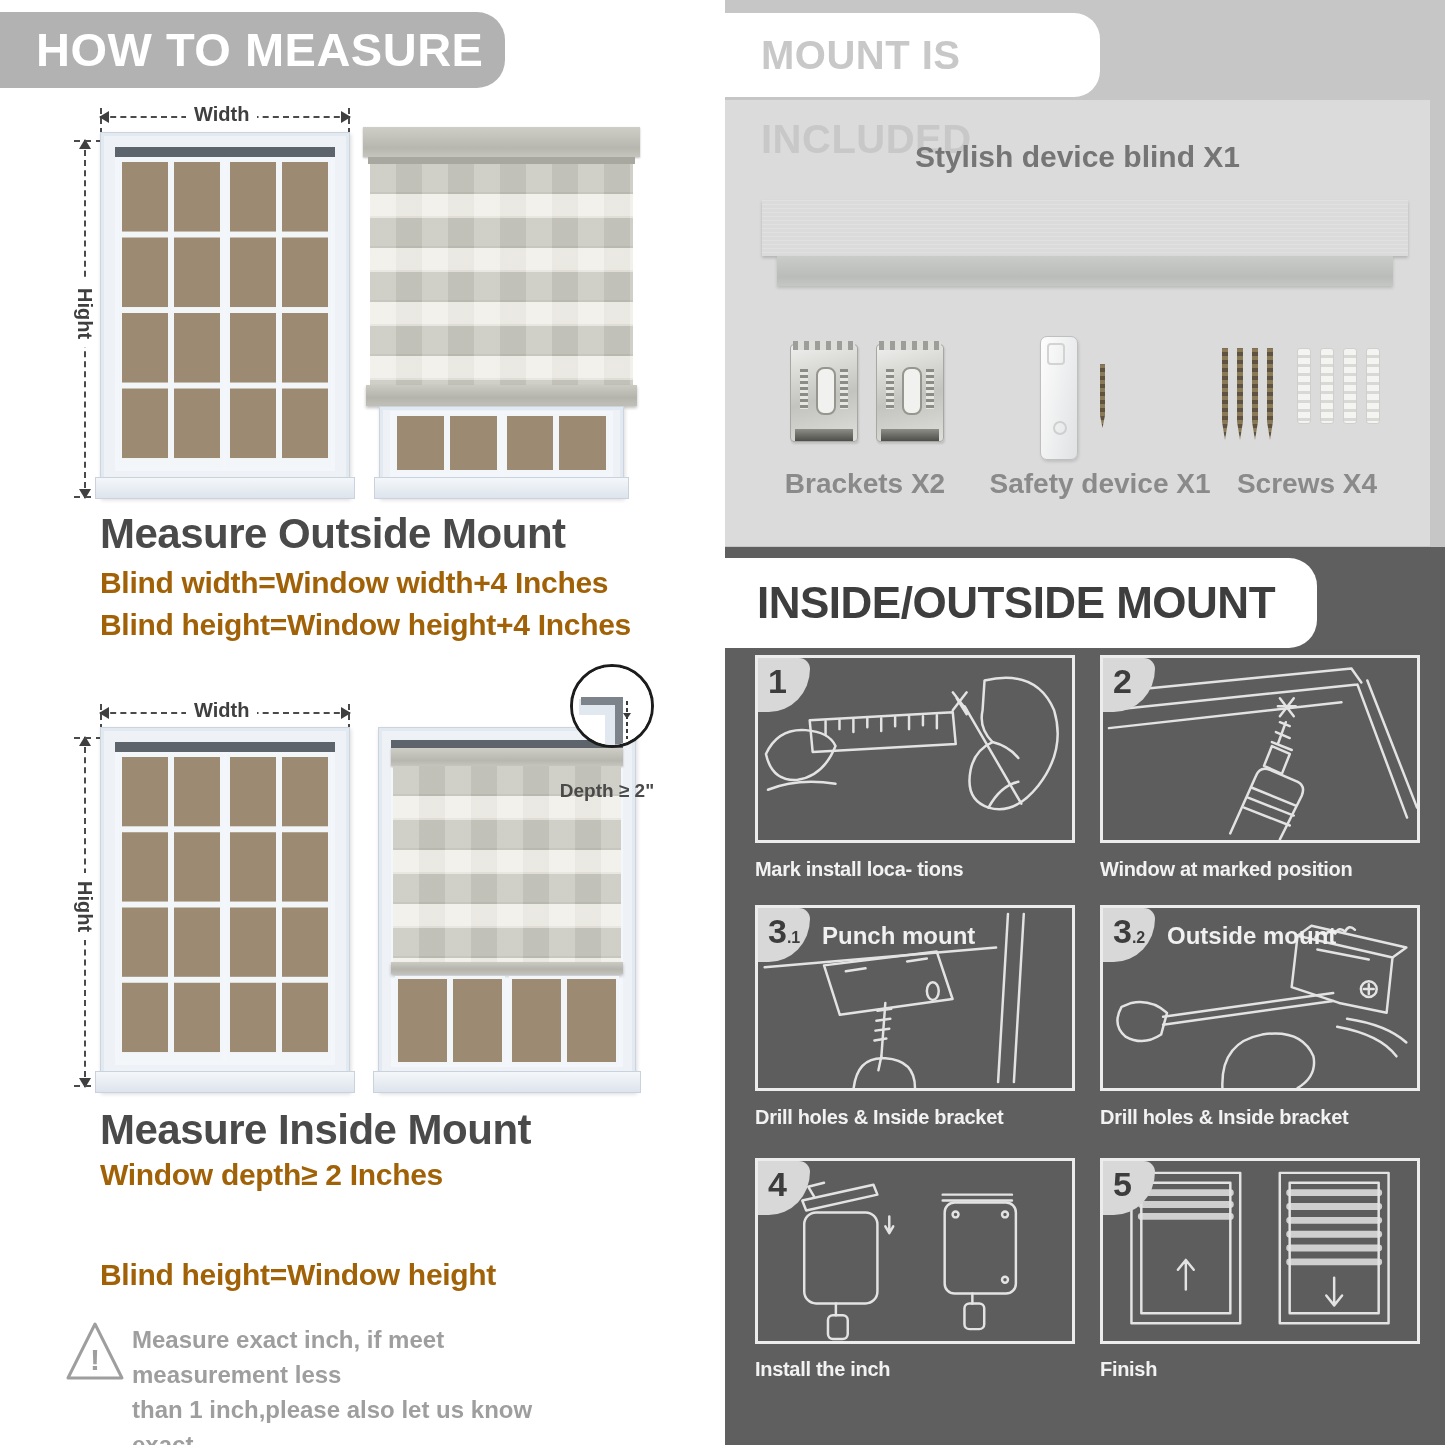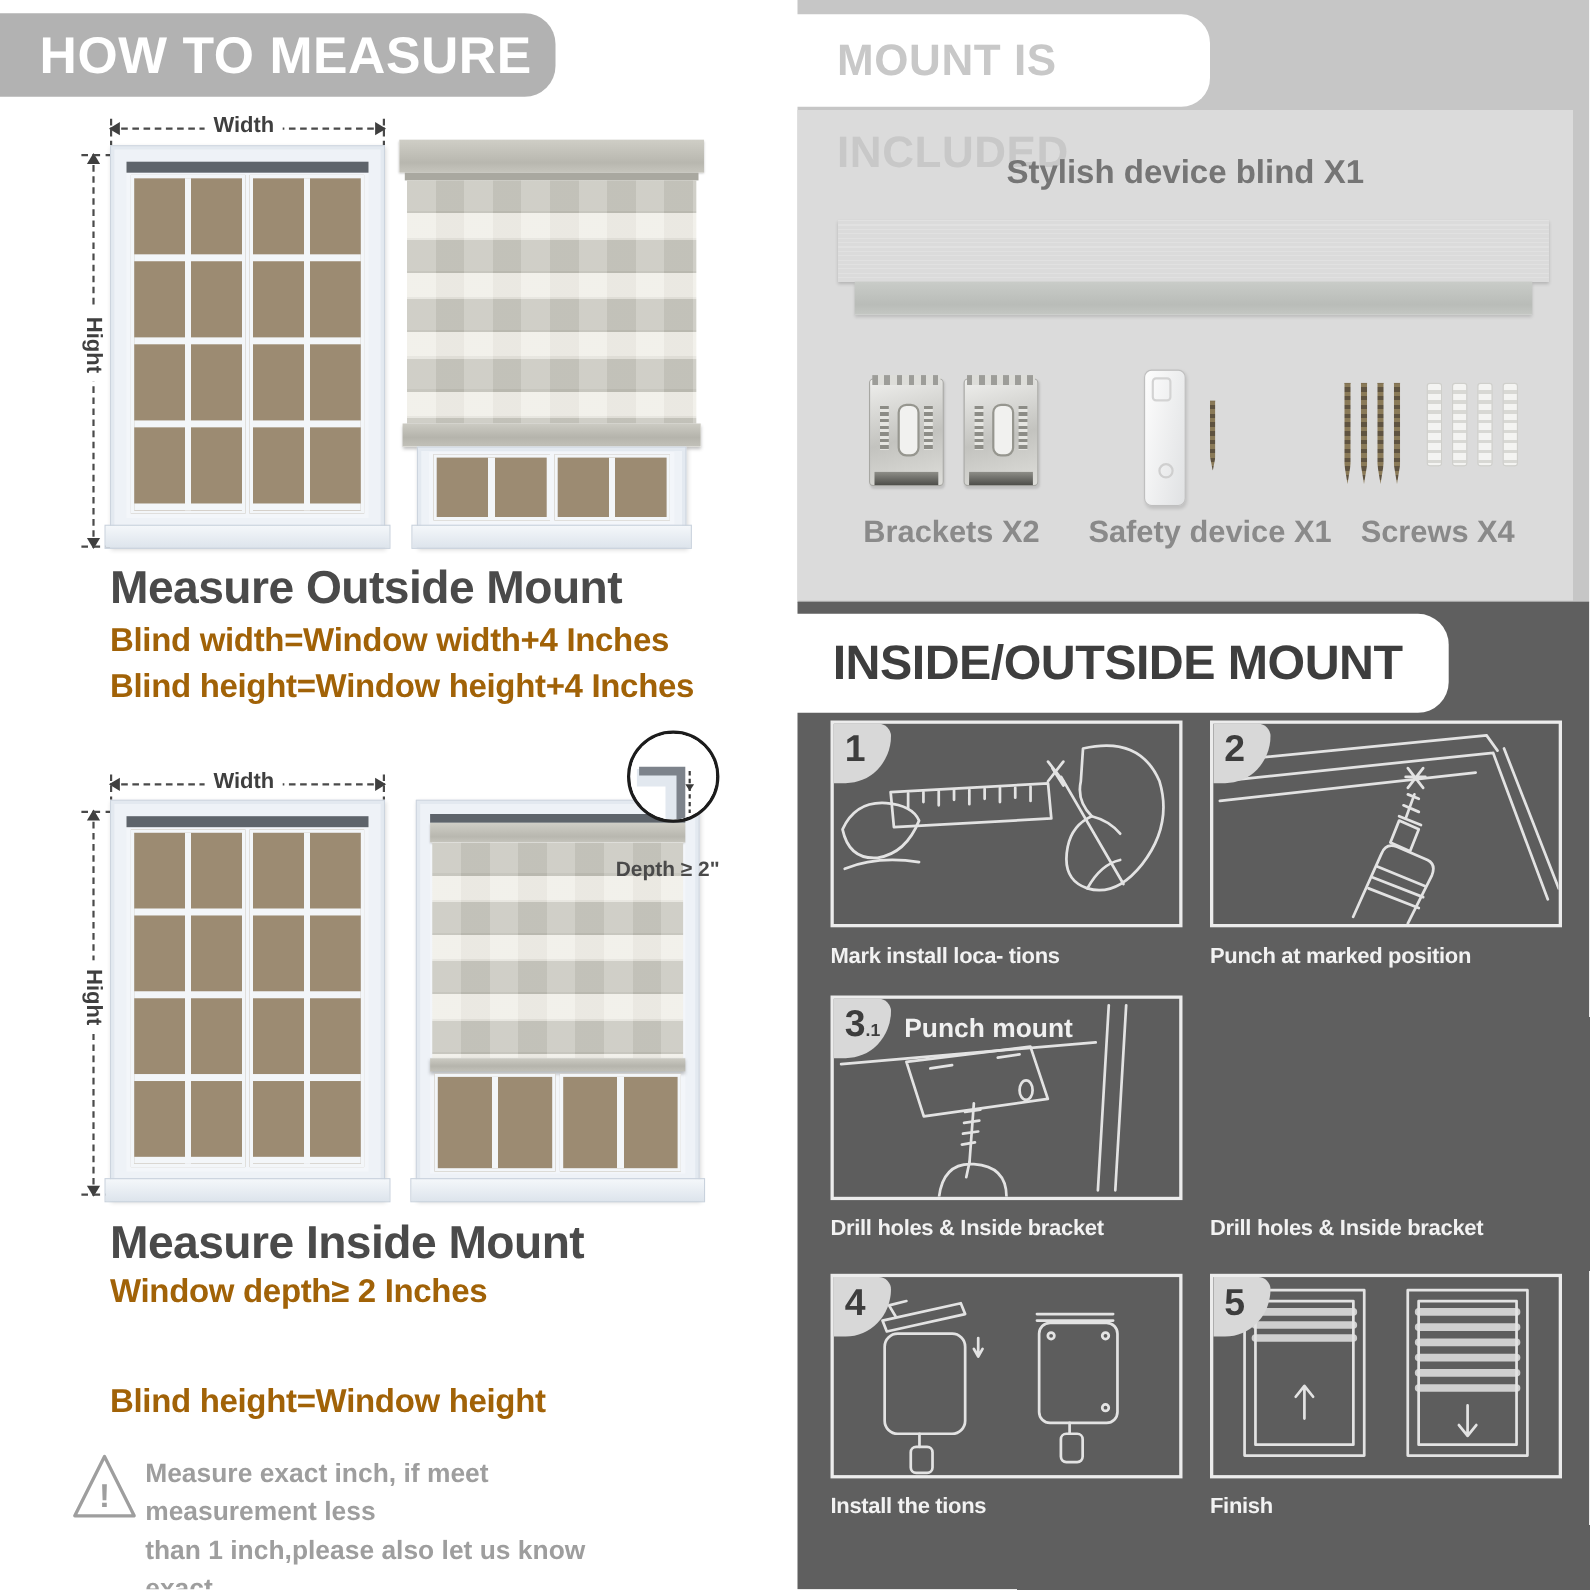--- a/index.html
+++ b/index.html
@@ -296,40 +296,58 @@
       <path d="M128 176 L154 118 Q158 108 168 112 L196 124 Q204 128 200 138 L178 182"></path>
       <path d="M150 130 l44 18 M146 140 l46 18 M142 150 l46 18"></path>
       <path d="M162 108 l8 -20 l18 8 l-8 20 Z"></path>
       <path d="M176 86 l8 -22 M170 84 l20 8 M174 74 l14 6 M178 64 l10 4"></path>
       <path d="M178 40 l14 18 M192 40 l-14 18 M176 48 h18"></path>
     </svg>
     <div class="step-badge">
         <div class="step-num"><span>2</span><span class="step-sub"></span></div>
       </div>
   </div>
-  <div class="step-caption abs" style="left:1100px;top:858px;">Punch at  marked position</div>
+  <div class="step-caption abs" style="left:1100px;top:858px;">Window at  marked position</div>
 
   <div class="step-panel" style="left:755px;top:905px;height:186px;">
     <svg class="art" viewBox="0 0 316 182" fill="none" stroke="#e3e3e3" stroke-width="2.5" stroke-linecap="round" stroke-linejoin="round">
       <path d="M252 6 L242 176 M268 6 L258 176 M6 60 L240 40"></path>
       <path d="M66 58 L180 44 L196 92 L82 108 Z"></path>
       <path d="M88 64 l20 -3 M150 54 l20 -3"></path>
       <ellipse cx="176" cy="84" rx="6" ry="9"></ellipse>
       <path d="M128 96 L124 150"></path>
       <path d="M120 104 l14 -2 M119 114 l14 -2 M118 124 l14 -2 M117 134 l12 -2"></path>
       <path d="M124 150 l-3 14"></path>
       <path d="M96 182 Q100 150 128 152 Q158 154 158 182"></path>
     </svg>
     <div class="step-badge">
         <div class="step-num"><span>3</span><span class="step-sub">.1</span></div>
       </div>
     <div class="step-title">Punch mount</div>
   </div>
   <div class="step-caption abs" style="left:755px;top:1106px;">Drill holes &amp;  Inside bracket</div>
 
+  <div class="step-panel" style="left:1100px;top:905px;height:186px;">
+    <svg class="art" viewBox="0 0 316 182" fill="none" stroke="#e3e3e3" stroke-width="2.5" stroke-linecap="round" stroke-linejoin="round">
+      <path d="M196 28 L292 50 L286 106 L238 96 M196 28 L190 80 L238 96"></path>
+      <path d="M196 28 L210 18 L306 40 L292 50"></path>
+      <path d="M214 30 q4 -8 10 -2 q4 -8 10 -2 q4 -8 10 -2 q4 -8 10 -2"></path>
+      <path d="M216 42 l52 10"></path>
+      <ellipse cx="268" cy="82" rx="8" ry="8"></ellipse>
+      <path d="M263 82 h10 M268 77 v10"></path>
+      <path d="M60 110 L232 86 M60 118 L232 94"></path>
+      <path d="M18 100 Q8 118 22 130 Q40 140 58 128 L64 106 Q48 92 28 96 Z"></path>
+      <path d="M120 182 Q118 136 160 128 Q200 122 212 150 Q216 170 196 182"></path>
+      <path d="M236 120 Q280 128 296 150 M246 112 Q286 118 306 136"></path>
+    </svg>
+    <div class="step-badge">
+        <div class="step-num"><span>3</span><span class="step-sub">.2</span></div>
+      </div>
+    <div class="step-title">Outside mount</div>
+  </div>
   <div class="step-caption abs" style="left:1100px;top:1106px;">Drill holes &amp;  Inside bracket</div>
 
   <div class="step-panel" style="left:755px;top:1158px;height:186px;">
     <svg class="art" viewBox="0 0 316 182" fill="none" stroke="#e3e3e3" stroke-width="2.5" stroke-linecap="round" stroke-linejoin="round">
       <path d="M44 40 L116 24 L120 34 L48 50 Z"></path>
       <path d="M56 36 l-6 -10 l16 -4"></path>
       <rect x="46" y="52" width="74" height="92" rx="12"></rect>
       <path d="M78 144 v12"></path>
       <rect x="70" y="156" width="20" height="24" rx="5"></rect>
       <path d="M132 56 v16 M128 66 l4 7 l4 -7"></path>
@@ -338,21 +356,21 @@
       <circle cx="199" cy="54" r="3"></circle>
         <circle cx="249" cy="54" r="3"></circle>
         <circle cx="249" cy="120" r="3"></circle>
       <path d="M216 134 v10"></path>
       <rect x="208" y="144" width="20" height="26" rx="5"></rect>
     </svg>
     <div class="step-badge">
         <div class="step-num"><span>4</span><span class="step-sub"></span></div>
       </div>
   </div>
-  <div class="step-caption abs" style="left:755px;top:1358px;">Install the tions</div>
+  <div class="step-caption abs" style="left:755px;top:1358px;">Install the inch</div>
 
   <div class="step-panel" style="left:1100px;top:1158px;height:186px;">
     <svg class="art" viewBox="0 0 316 182" fill="none" stroke="#e3e3e3" stroke-width="2.5" stroke-linecap="round" stroke-linejoin="round">
       <rect x="28" y="12" width="110" height="152"></rect>
       <rect x="38" y="22" width="90" height="132"></rect>
       <path d="M38 32 h90 M38 44 h90 M38 56 h90" stroke-width="7" opacity=".85"></path>
       <path d="M83 130 V102 M75 110 l8 -10 l8 10"></path>
       <rect x="178" y="12" width="110" height="152"></rect>
       <rect x="188" y="22" width="90" height="132"></rect>
       <path d="M188 32 h90 M188 46 h90 M188 60 h90 M188 74 h90 M188 88 h90 M188 102 h90" stroke-width="7" opacity=".85"></path>

